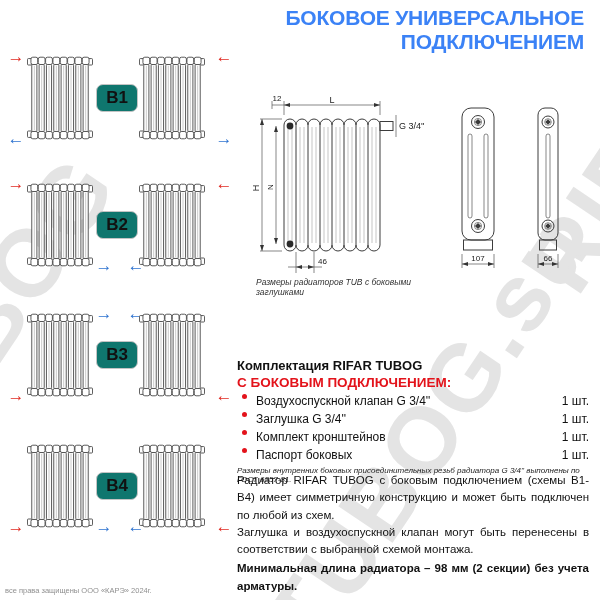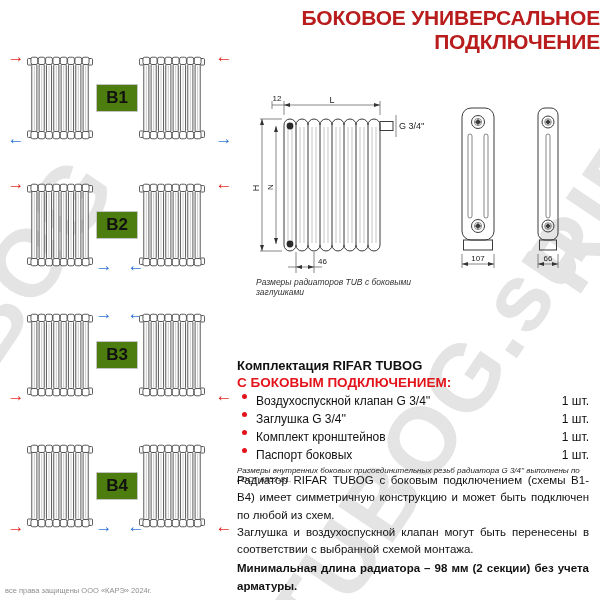--- a/index.html
+++ b/index.html
@@ -5,28 +5,28 @@
   html,body{margin:0;padding:0;background:#fff;}
   #page{
     position:relative;width:600px;height:600px;background:#fff;overflow:hidden;
     font-family:"Liberation Sans",sans-serif;color:#1a1a1a;
   }
   
   .wm{position:absolute;z-index:0;font-weight:bold;font-size:95px;color:#e4e4e4;
       white-space:nowrap;transform-origin:0 0;transform:rotate(-56deg);letter-spacing:2px;
       user-select:none;}
   
-  .title{position:absolute;z-index:2;top:6px;right:0;text-align:right;
-         font-weight:800;font-size:21px;line-height:1.15;color:#b91c1c;letter-spacing:-0.2px;}
+  .title{position:absolute;z-index:2;top:6px;right:16px;text-align:right;
+         font-weight:800;font-size:21px;line-height:1.15;color:#3b82f6;letter-spacing:-0.2px;}
   
   .scheme{position:absolute;z-index:2;left:8px;width:224px;height:92px;}
   .scheme svg.rad{position:absolute;top:0;width:66px;height:92px;}
   .rad-l{left:19px;} .rad-r{left:131px;}
   .scheme-label{position:absolute;left:88px;top:32px;width:40px;height:26px;
-      background:#4d7c0f;border:1.5px solid #c4c4c4;border-radius:1px;
+      background:#0f766e;border:1.5px solid #c4c4c4;border-radius:7px;
       display:flex;align-items:center;justify-content:center;
       font-weight:800;font-size:17px;color:#111;}
   .arr{position:absolute;font-size:17px;font-weight:600;line-height:18px;height:18px;width:20px;text-align:center;}
   .arr.sup{color:#e02a22;} .arr.ret{color:#2f74d0;}
   .a-top{top:-4px;} .a-bot{top:78px;}
   .a-fl{left:-2px;} .a-fr{left:206px;} .a-cl{left:86px;} .a-cr{left:118px;}
   
   .dims-svg{position:absolute;z-index:2;left:252px;top:95px;}
   .profiles-svg{position:absolute;z-index:2;left:450px;top:100px;}
   .drawing-caption{position:absolute;z-index:2;left:256px;top:277px;width:190px;
@@ -99,21 +99,21 @@
 
 <div id="page">
 
   <div class="wm" style="left:-150px;top:430px;">TUBOG</div>
   <div class="wm" style="left:60px;top:880px;">RIFAR-TUBOG.su</div>
   <div class="wm" style="left:380px;top:1010px;">RIFAR-TUBOG</div>
   <div class="wm" style="left:505px;top:250px;">RIFAR</div>
 
   <div class="title">
     <div>БОКОВОЕ УНИВЕРСАЛЬНОЕ</div>
-    <div>ПОДКЛЮЧЕНИЕ</div>
+    <div>ПОДКЛЮЧЕНИЕМ</div>
   </div>
 
   <div class="scheme" style="top:52px;">
     <span class="arr sup a-top a-fl">→</span>
     <span class="arr ret a-bot a-fl">←</span>
     <svg class="rad rad-l" viewBox="0 0 72 92">
         <use href="#rad"></use>
       </svg>
     <div class="scheme-label">B1</div>
     <svg class="rad rad-r" viewBox="0 0 72 92">

